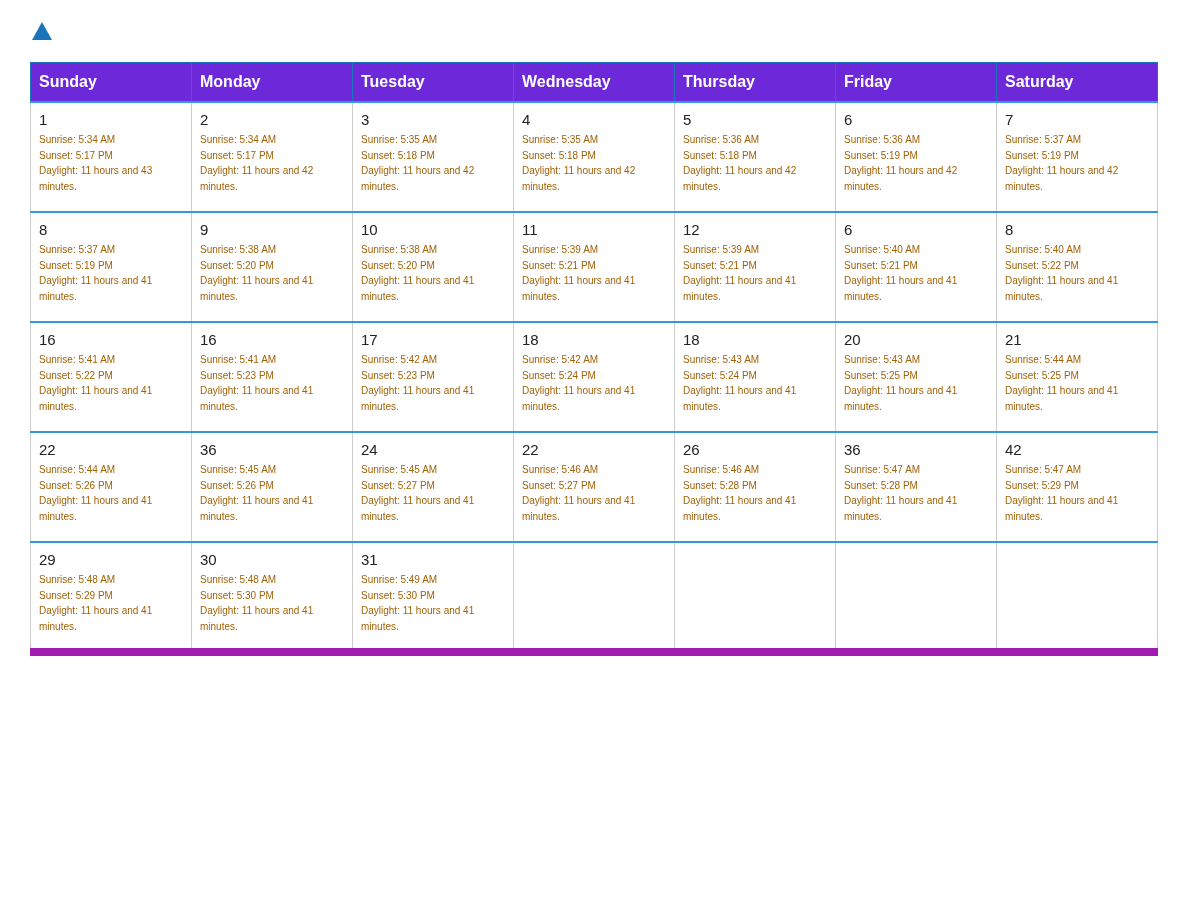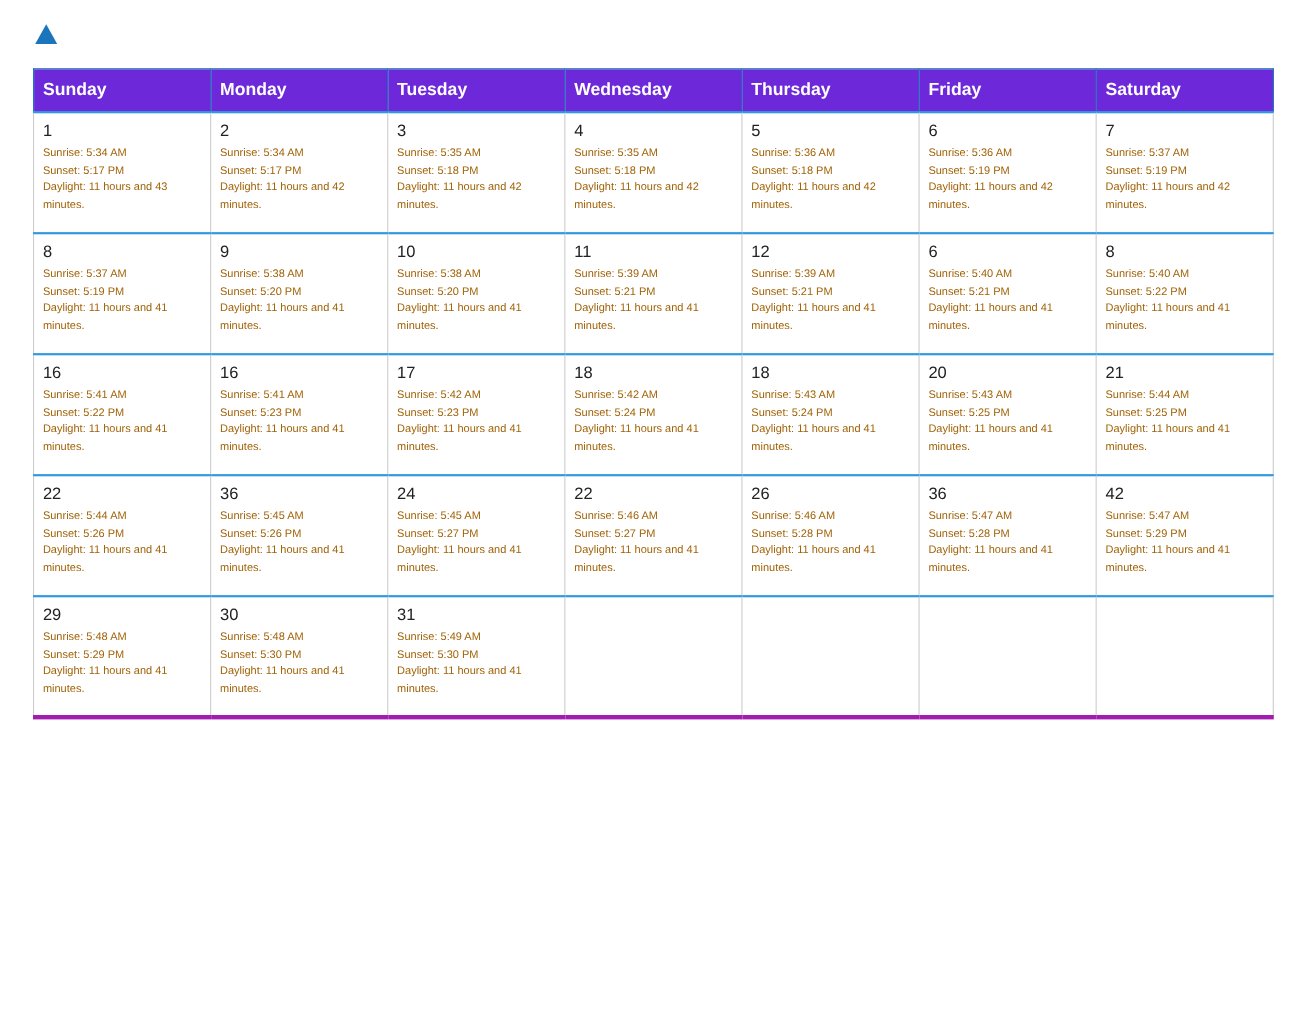--- a/index.html
+++ b/index.html
@@ -73,21 +73,21 @@
       font-weight: 500;
       color: #222222;
       margin-bottom: 4px;
     }
     .day-info {
       font-size: 10px;
       color: #a16207;
       line-height: 1.55;
     }
     .last-row td {
-      border-bottom: 4px solid #a21caf;
+      border-bottom: 8px solid #a21caf;
       border-radius: 19px;
     }
     .logo-wrapper {
       display: flex;
       align-items: flex-end;
     }
   </style>
 </head>
 <body>
 

